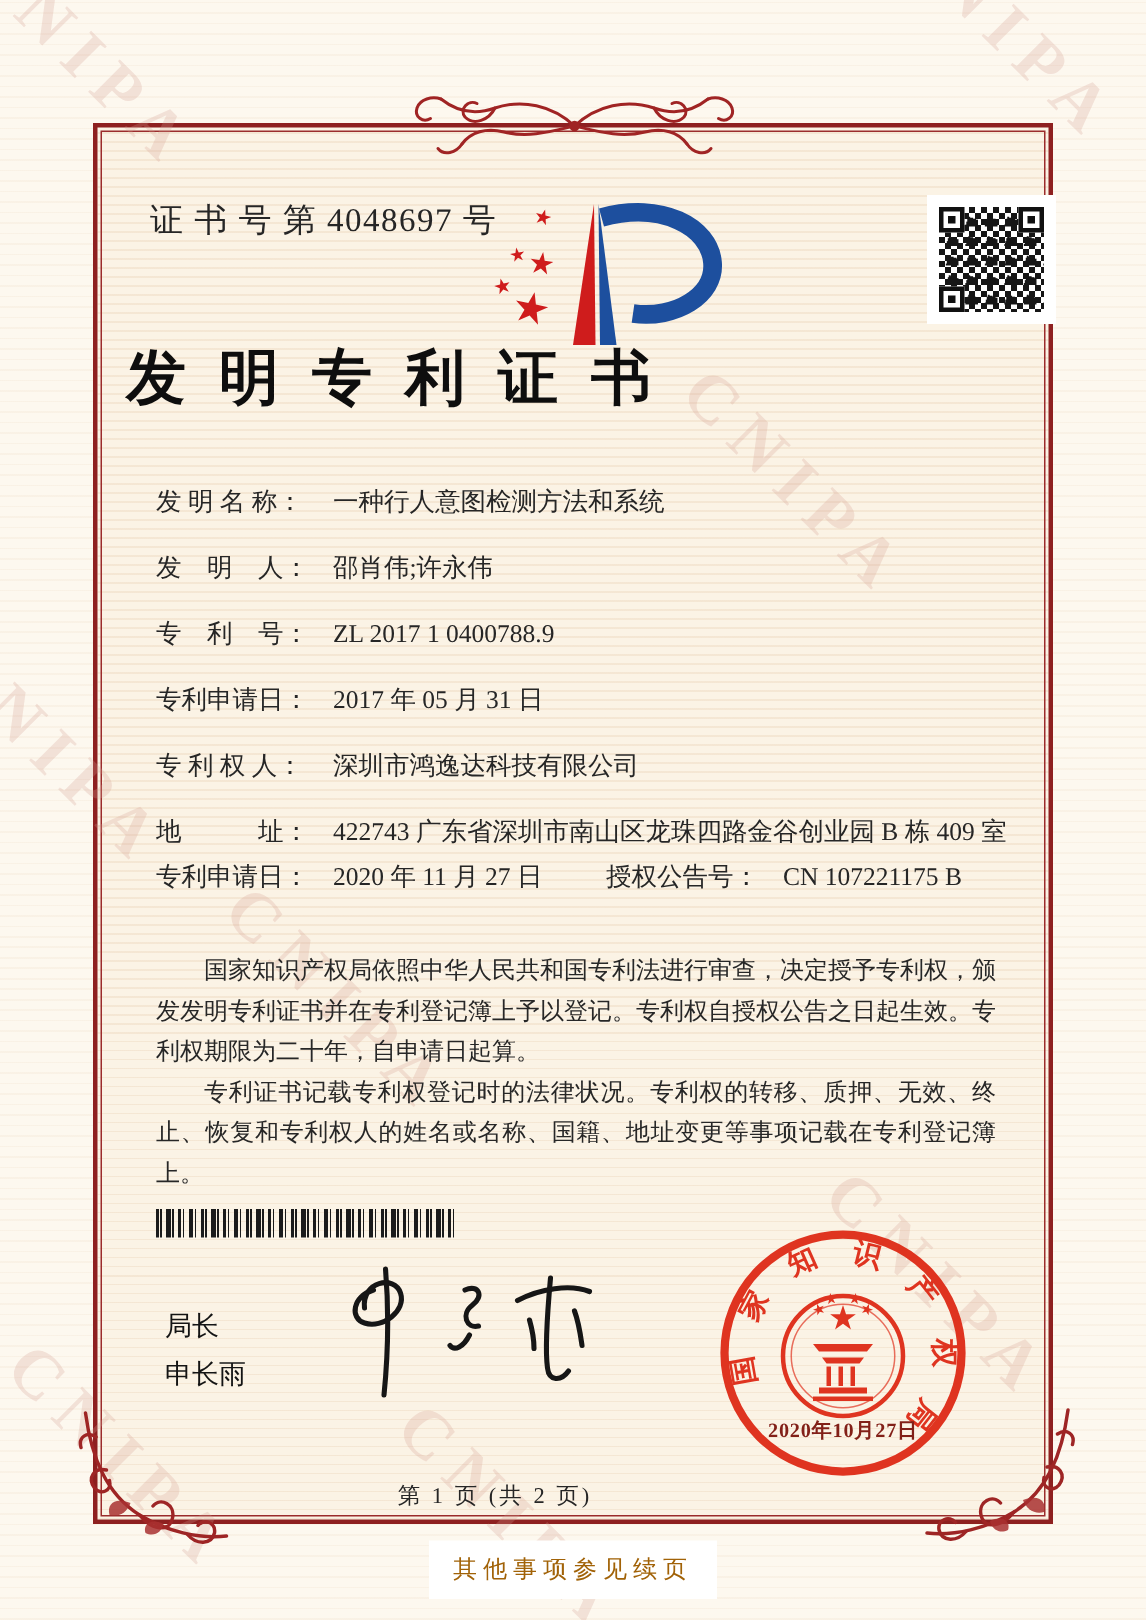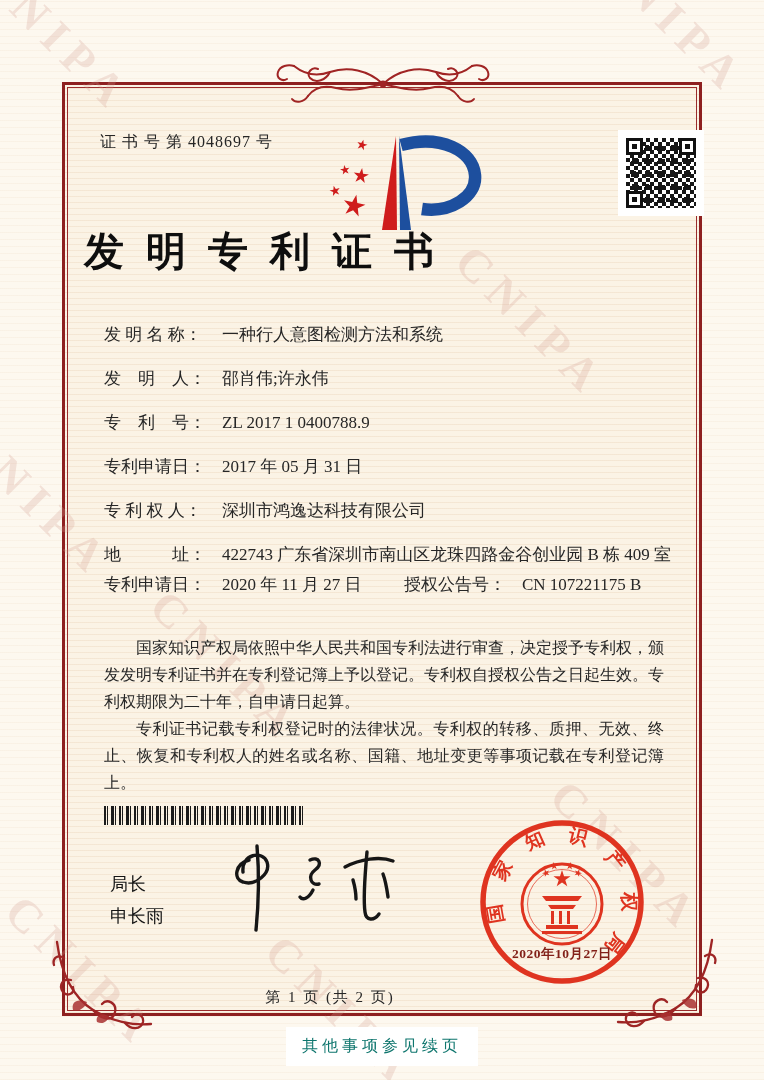--- a/index.html
+++ b/index.html
@@ -18,21 +18,21 @@
     background-color:#fbf3e5;
   }
   .frame::before { content:""; position:absolute; inset:2px; border:1px solid #9b2c2c; }
   
   .wm {
     position:absolute; z-index:2; color:rgba(213,160,148,0.26);
     font-weight:bold; font-size:46px; letter-spacing:10px;
     transform:rotate(45deg); white-space:nowrap; pointer-events:none;
   }
   
-  .cert-no { position:absolute; left:100px; top:132px; z-index:3; font-size:16px; color:#262626; letter-spacing:1px; }
+  .cert-no { position:absolute; left:100px; top:132px; z-index:3; font-size:22px; color:#262626; letter-spacing:1px; }
   .logo { position:absolute; left:328px; top:131px; z-index:3; }
   .qr {
     position:absolute; left:618px; top:130px; z-index:3;
     width:86px; height:86px; background:#fff; padding:8px;
   }
   .qr-inner {
     position:relative; width:70px; height:70px;
     background-image:
       repeating-conic-gradient(#161616 0% 25%, transparent 0% 50%),
       repeating-conic-gradient(transparent 0% 30%, #161616 0% 55%, transparent 0% 100%);
@@ -74,21 +74,21 @@
   .seal { position:absolute; left:472px; top:812px; z-index:4; opacity:0.95; }
   
   .orn { position:absolute; z-index:5; }
   .orn-top { left:268px; top:58px; }
   .orn-bl { left:52px; top:940px; transform:scaleX(-1); }
   .orn-br { left:612px; top:938px; }
   
   .page-info { position:absolute; left:62px; width:536px; top:988px; z-index:3; text-align:center; font-size:15px; color:#262626; letter-spacing:2px; }
   .note {
     position:absolute; left:50%; top:1027px; transform:translateX(-50%); z-index:3;
-    background:#ffffff; padding:9px 16px; font-size:16px; color:#0f766e; letter-spacing:4px; white-space:nowrap;
+    background:#ffffff; padding:9px 16px; font-size:16px; color:#a16207; letter-spacing:4px; white-space:nowrap;
   }
   .defs-hidden { position:absolute; width:0; height:0; overflow:hidden; }
 </style>
 </head>
 <body>
 
 <div class="page">
 
   <svg class="defs-hidden" aria-hidden="true">
     <defs>

